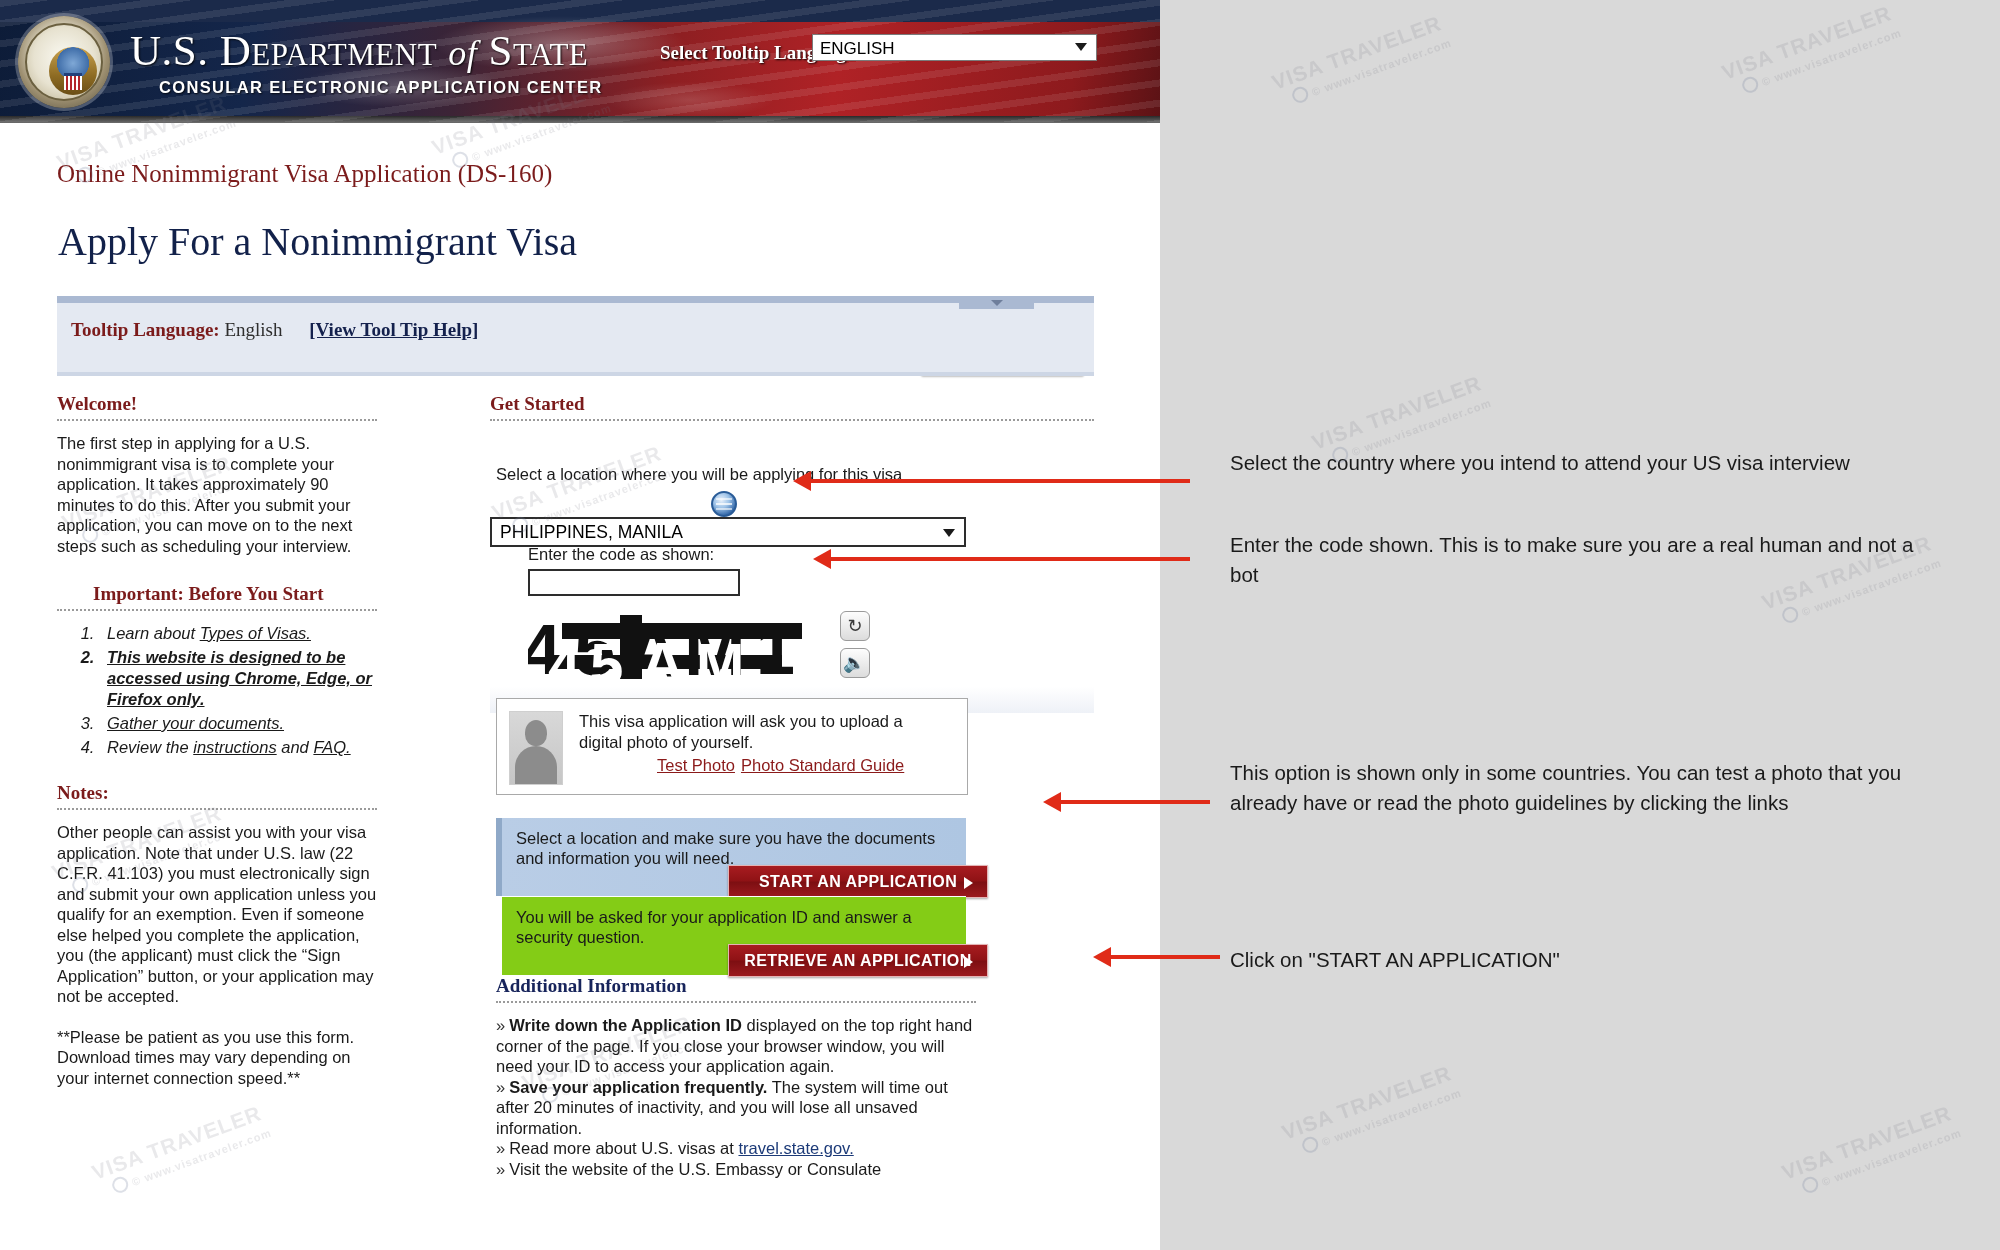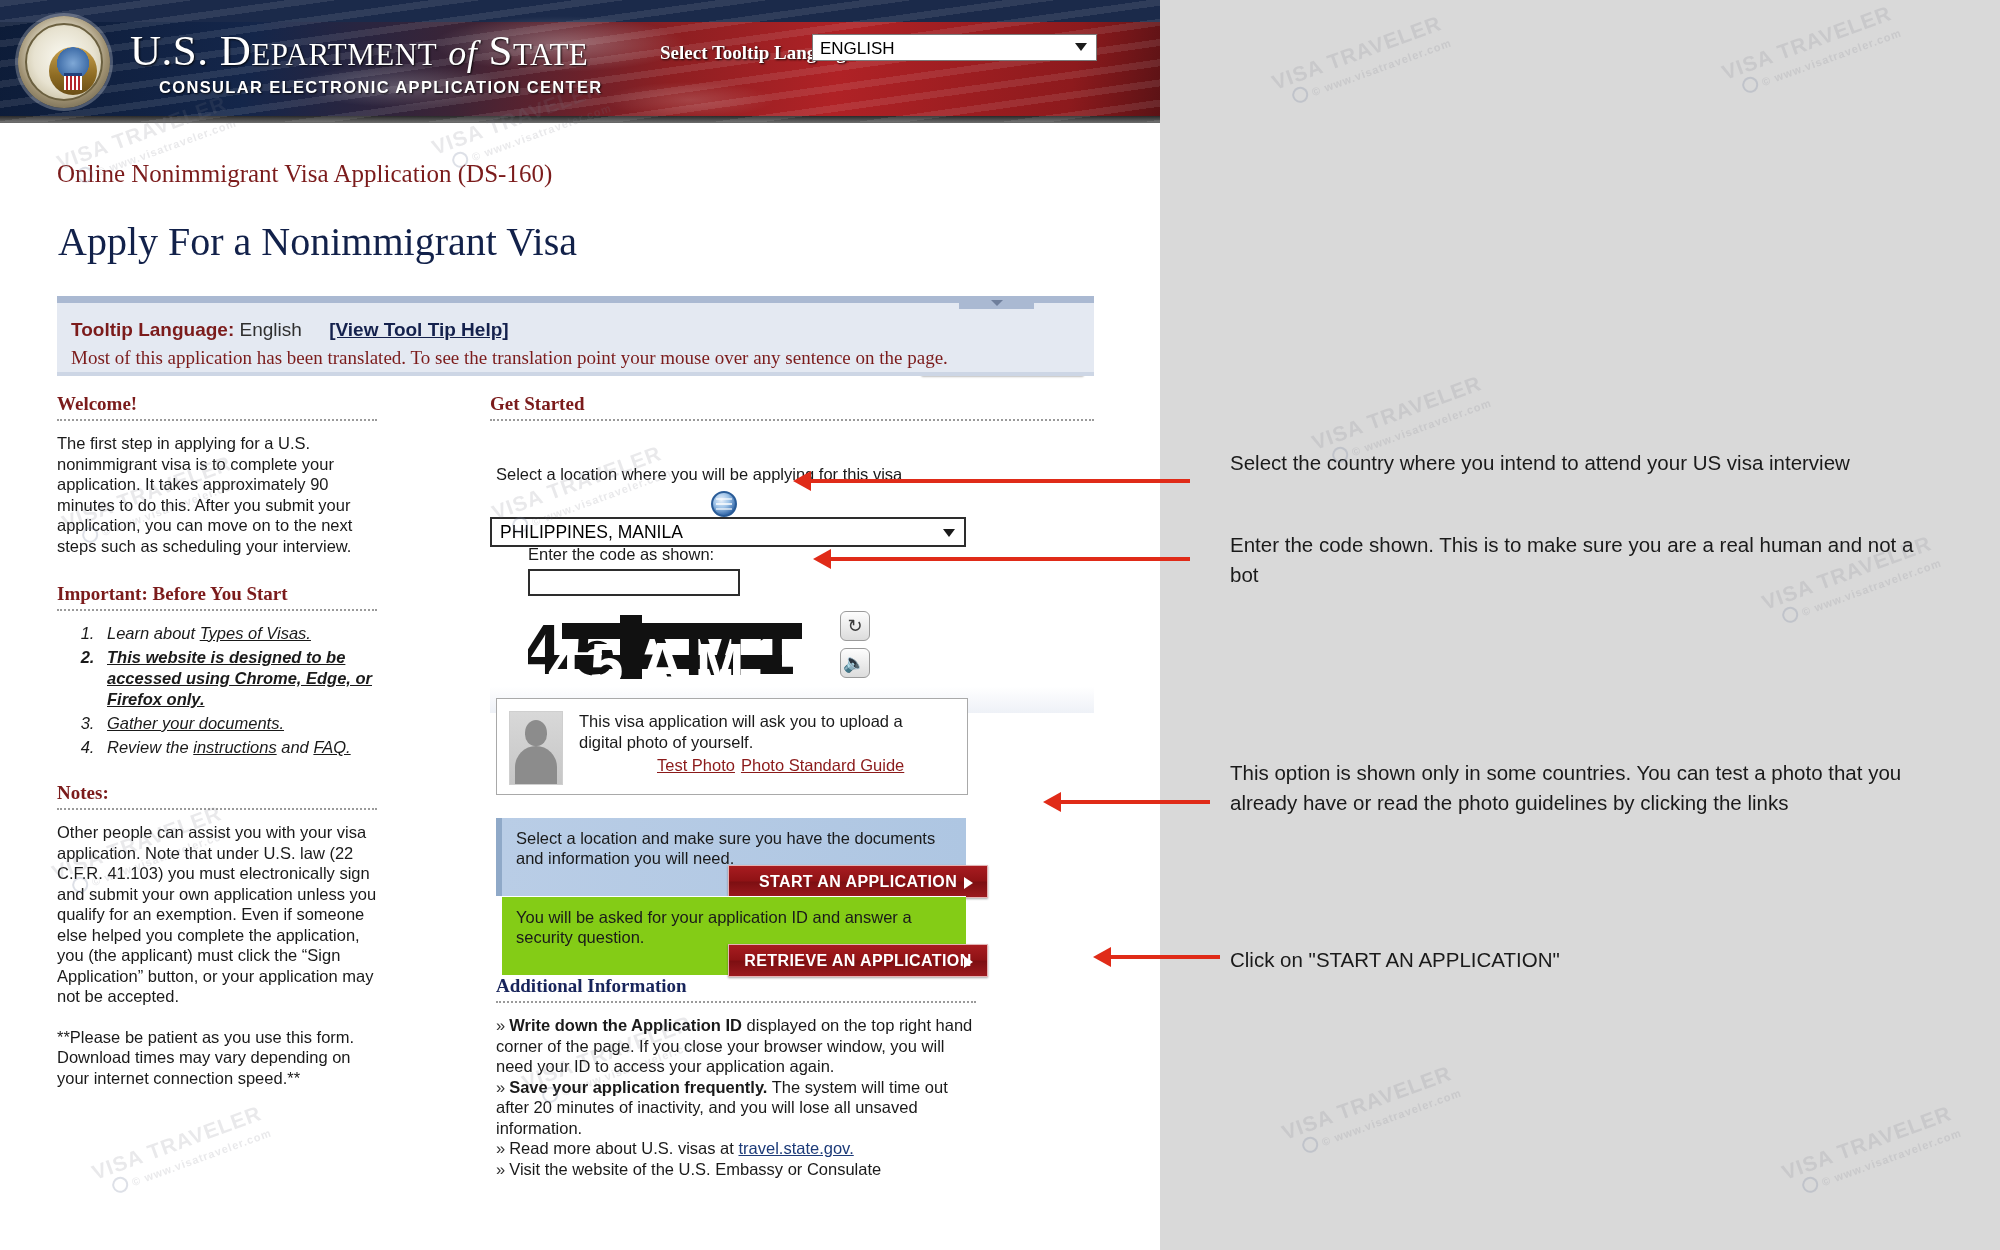--- a/index.html
+++ b/index.html
@@ -110,21 +110,21 @@
   }
   #tooltip-box .tt-tab{
     position:absolute;right:60px;top:-7px;width:75px;height:13px;
     background:#aab9d2;
   }
   #tooltip-box .tt-tab:after{
     content:"";position:absolute;left:32px;top:4px;width:0;height:0;
     border-left:6px solid transparent;border-right:6px solid transparent;border-top:6px solid #6f7f9c;
   }
   .tt-line1{
-    position:absolute;left:14px;top:16px;font-family:Liberation Sans, sans-serif;font-size:19px;white-space:nowrap;
+    position:absolute;left:14px;top:16px;font-family:Liberation Serif, serif;font-size:19px;white-space:nowrap;
   }
   .tt-line1 b{color:#7b1b1b;font-weight:bold;}
   .tt-line1 .val{color:#2f2f2f;}
   .tt-line1 a{color:#14214d;text-decoration:underline;font-weight:bold;margin-left:22px;}
   .tt-line2{
     position:absolute;left:14px;top:44px;font-family:"Liberation Serif",serif;font-size:19px;color:#7b1b1b;white-space:nowrap;
   }
   
   #col-left{position:absolute;left:57px;top:270px;width:320px;}
   #col-right{position:absolute;left:490px;top:270px;width:604px;}
@@ -132,21 +132,21 @@
     font-family:"Liberation Serif",serif;font-size:19px;font-weight:bold;color:#7b1b1b;
   }
   .sec-head.navy{color:#17245b;}
   .dotted{
     border-top:2px dotted #9a9a9a;margin-top:4px;margin-bottom:12px;height:0;
   }
   .body-txt{
     font-size:16.5px;color:#1a1a1a;line-height:20.5px;
   }
   #col-left .intro{margin-top:8px;}
-  #col-left .imp-head{margin-top:27px;}
+  #col-left .imp-head{margin-top:27px;margin-left:36px;}
   ol.steps{
     margin:6px 0 0 0;padding-left:42px;font-style:italic;font-size:16.5px;line-height:21px;color:#1a1a1a;
   }
   ol.steps li{margin-bottom:3px;padding-left:8px;}
   ol.steps a{color:#1a1a1a;text-decoration:underline;font-style:italic;}
   ol.steps li.strong{font-weight:bold;text-decoration:underline;}
   #col-left .notes-head{margin-top:24px;}
   #col-left .note-p{margin-top:4px;}
   #col-left .note-p2{margin-top:20px;}
   
@@ -307,21 +307,20 @@
     <div id="page-title">Apply For a Nonimmigrant Visa</div>
     <div id="faq-button">FAQs</div>
 
     <div id="tooltip-box">
       <div class="tt-tab"></div>
       <div class="tt-line1">
         <b>Tooltip Language:</b>
         <span class="val">English</span>
         <a href="#">[View Tool Tip Help]</a>
       </div>
-      <div class="tt-line2">Most of this application has been translated. To see the translation point your mouse over any sentence on the page.</div>
     </div>
 
     <div id="col-left">
       <div class="sec-head">Welcome!</div>
       <div class="dotted"></div>
       <div class="body-txt intro">The first step in applying for a U.S. nonimmigrant visa is to complete your application. It takes approximately 90 minutes to do this. After you submit your application, you can move on to the next steps such as scheduling your interview.</div>
 
       <div class="sec-head imp-head">Important: Before You Start</div>
       <div class="dotted"></div>
       <ol class="steps">

